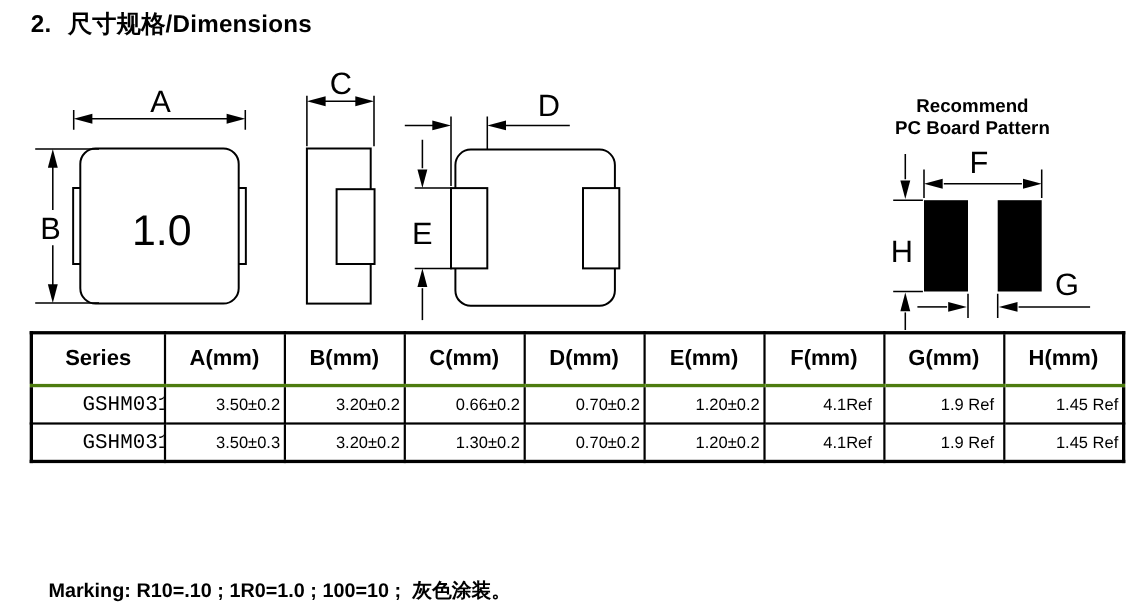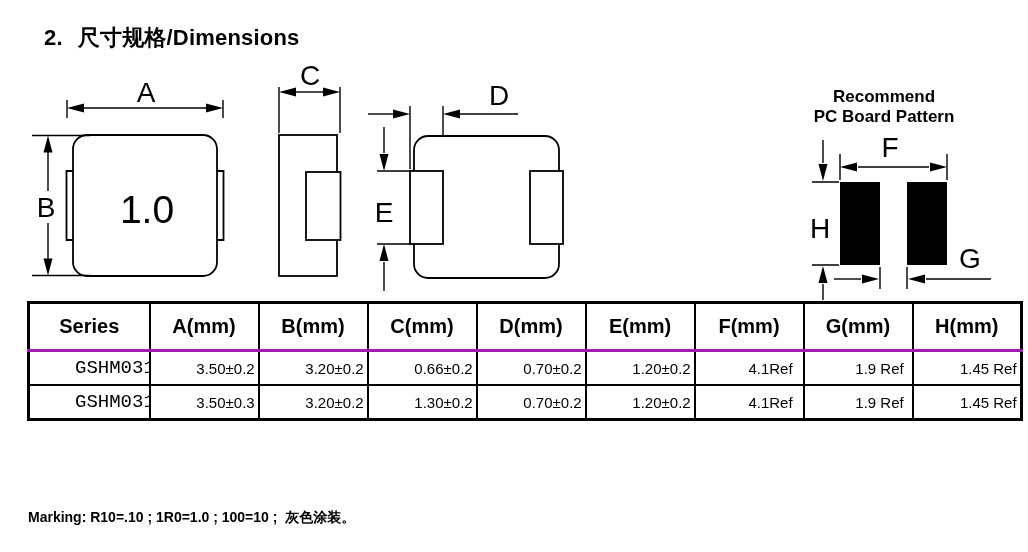--- a/index.html
+++ b/index.html
@@ -1,21 +1,21 @@
 <!DOCTYPE html>
 <html><head>
 <meta charset="utf-8">
 <style>
   html,body{margin:0;padding:0;background:#fff;}
   body{
     width:1028px;height:552px;position:relative;overflow:hidden;
     font-family:"Liberation Sans","DejaVu Sans",sans-serif;color:#000;
   }
   .page-title{
-    position:absolute;left:28px;top:7px;margin:16px;
+    position:absolute;left:28px;top:7px;margin:0;
     font-size:22px;font-weight:bold;letter-spacing:.2px;
   }
   .page-title .num{margin-right:15px;}
   .drawing-svg{position:absolute;left:0;top:50px;}
   .dim-label{font-size:28px;fill:#000;}
   .part-marking{font-size:39px;fill:#000;}
   .pcb-title{font-size:17px;font-weight:bold;fill:#000;}
   .outline{fill:#fff;stroke:#000;stroke-width:1.8;}
   .outline-open{fill:none;stroke:#000;stroke-width:1.8;}
   .dim{stroke:#000;stroke-width:1.4;fill:none;}
@@ -23,26 +23,26 @@
   .pad{fill:#000;stroke:none;}
   table.dim-table{
     position:absolute;left:27px;top:301px;width:992px;
     border-collapse:collapse;table-layout:fixed;
     border:3px solid #000;
   }
   table.dim-table th,table.dim-table td{
     border:2px solid #000;text-align:center;vertical-align:middle;
     font-size:15px;padding:0 2px;overflow:hidden;white-space:nowrap;
   }
-  table.dim-table th{height:45px;font-weight:bold;font-size:20px;border-bottom:3px solid #a21caf;}
+  table.dim-table th{height:45px;font-weight:bold;font-size:20px;border-bottom:3px solid #4d7c0f;}
   table.dim-table td{height:32px;padding-left:45px;}
   table.dim-table td.series{font-family:"Liberation Mono","DejaVu Sans Mono",monospace;font-size:19px;}
   .marking-note{
-    position:absolute;left:28px;top:509px;margin:0;
-    font-size:14px;font-weight:bold;white-space:pre;
+    position:absolute;left:28px;top:509px;margin:16px;
+    font-size:18px;font-weight:bold;white-space:pre;
   }
 </style>
 </head>
 <body>
 
 <h1 class="page-title"><span class="num">2.</span><span>尺寸规格/Dimensions</span></h1>
 
 <svg class="drawing-svg" width="1028" height="250" viewBox="0 0 1028 250">
 
   <g>

